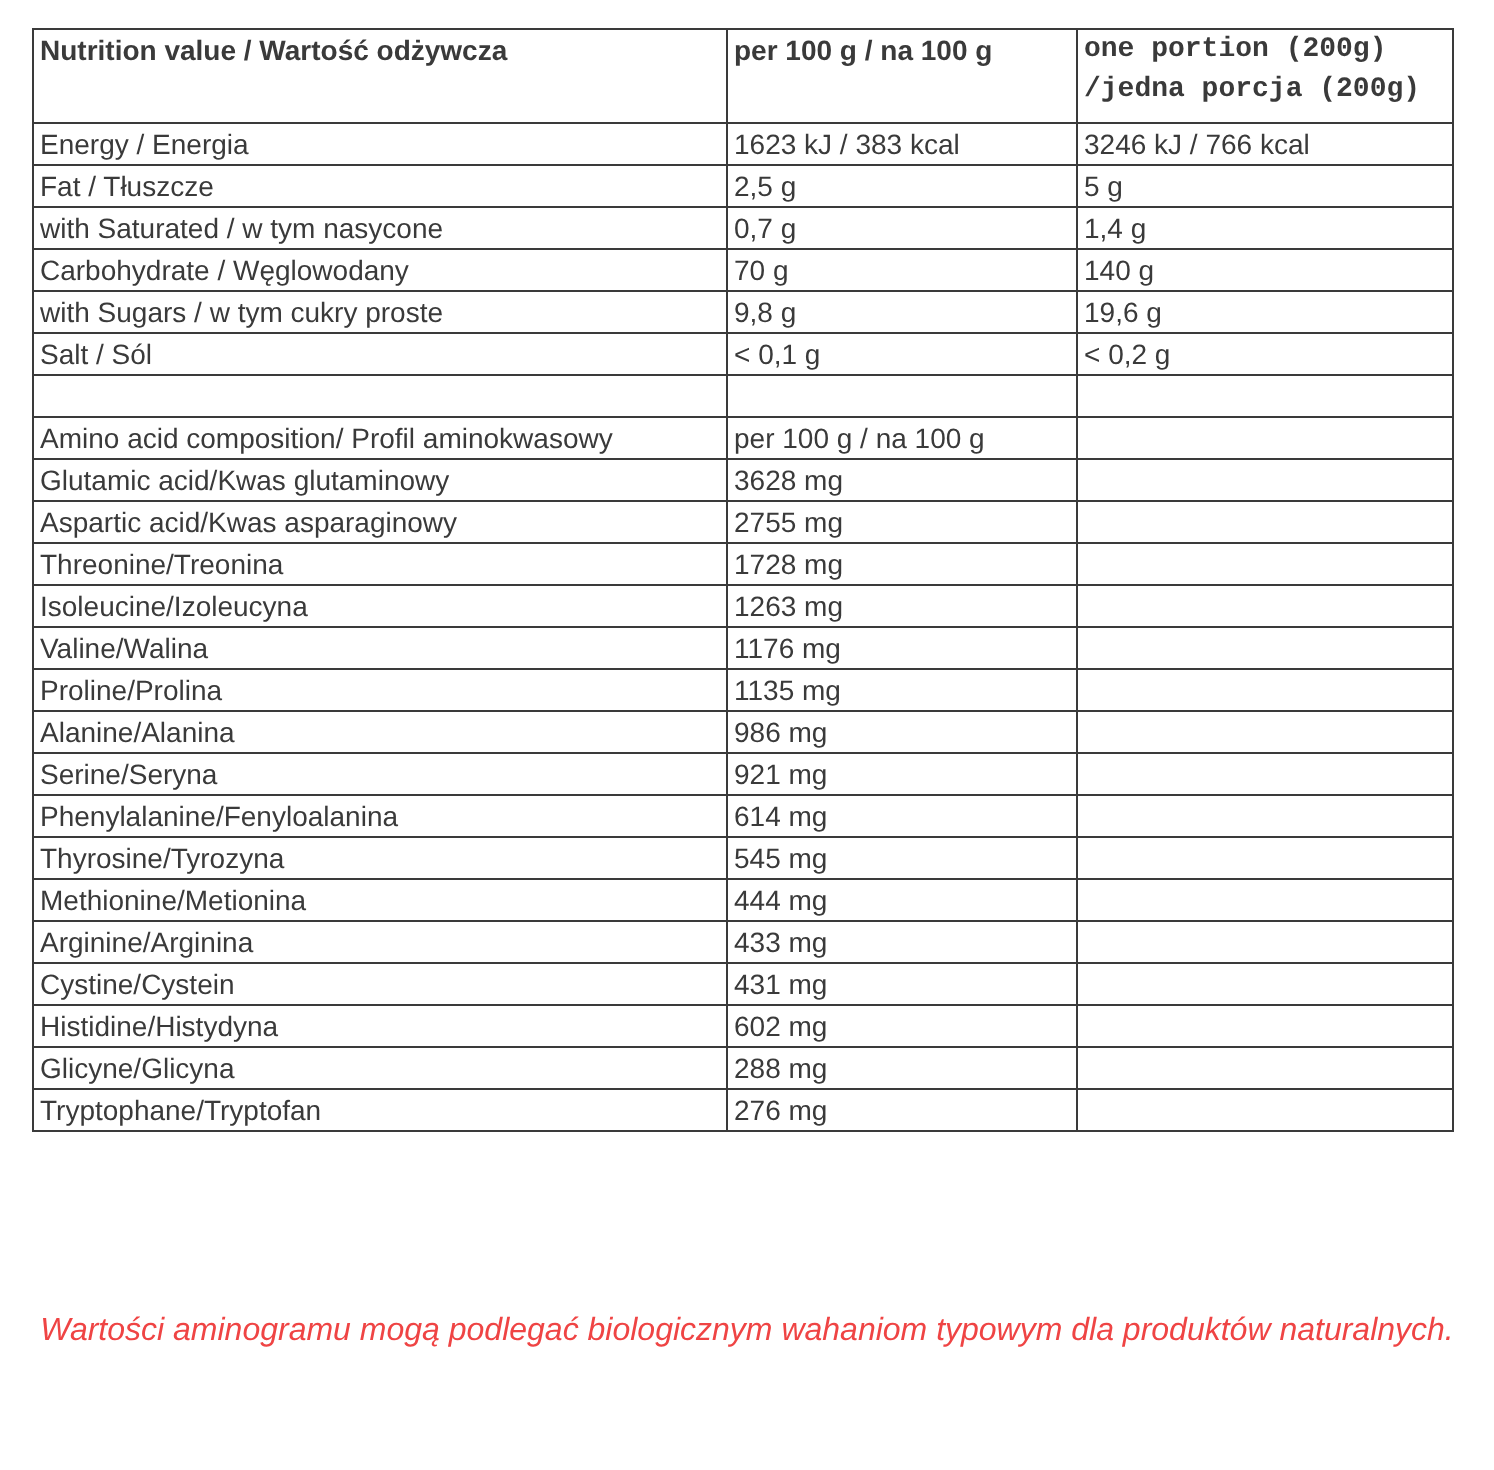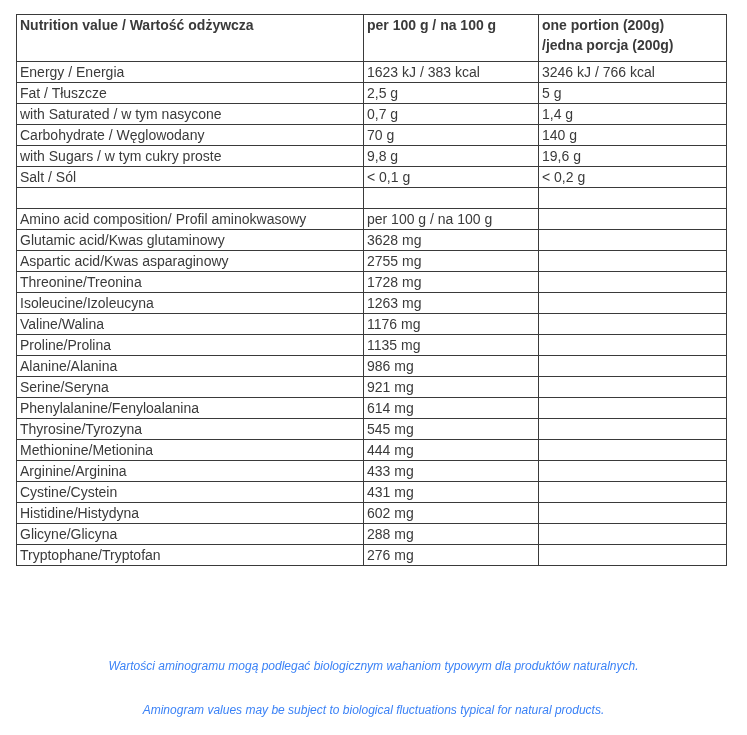--- a/index.html
+++ b/index.html
@@ -38,33 +38,34 @@
     overflow: hidden;
     font-weight: 400;
     color: #3a3a3a;
   }
   .nutrition thead th {
     font-weight: 700;
     height: 47px;
   }
   .nutrition thead th.portion-head {
     white-space: pre-line;
+    font-family: Liberation Mono, monospace;
   }
   .nutrition tbody td {
     height: 21px;
   }
   .footnote {
     position: absolute;
     left: 0;
     width: 747px;
     text-align: center;
     font-style: italic;
-    font-size: 12px;
+    font-size: 16px;
     line-height: 20px;
-    color: #3b82f6;
+    color: #ef4444;
   }
   .footnote-pl { top: 656px; }
   .footnote-en { top: 700px; }
 </style>
 </head>
 <body>
 
 <div class="page">
 
   <table class="nutrition">
@@ -200,15 +201,14 @@
         <tr>
           <td>Tryptophane/Tryptofan</td>
           <td>276 mg</td>
           <td></td>
         </tr>
       </tbody>
   </table>
 
   <div class="footnote footnote-pl">Wartości aminogramu mogą podlegać biologicznym wahaniom typowym dla produktów naturalnych.</div>
 
-  <div class="footnote footnote-en">Aminogram values may be subject to biological fluctuations typical for natural products.</div>
 
 </div>
 
 </body></html>

